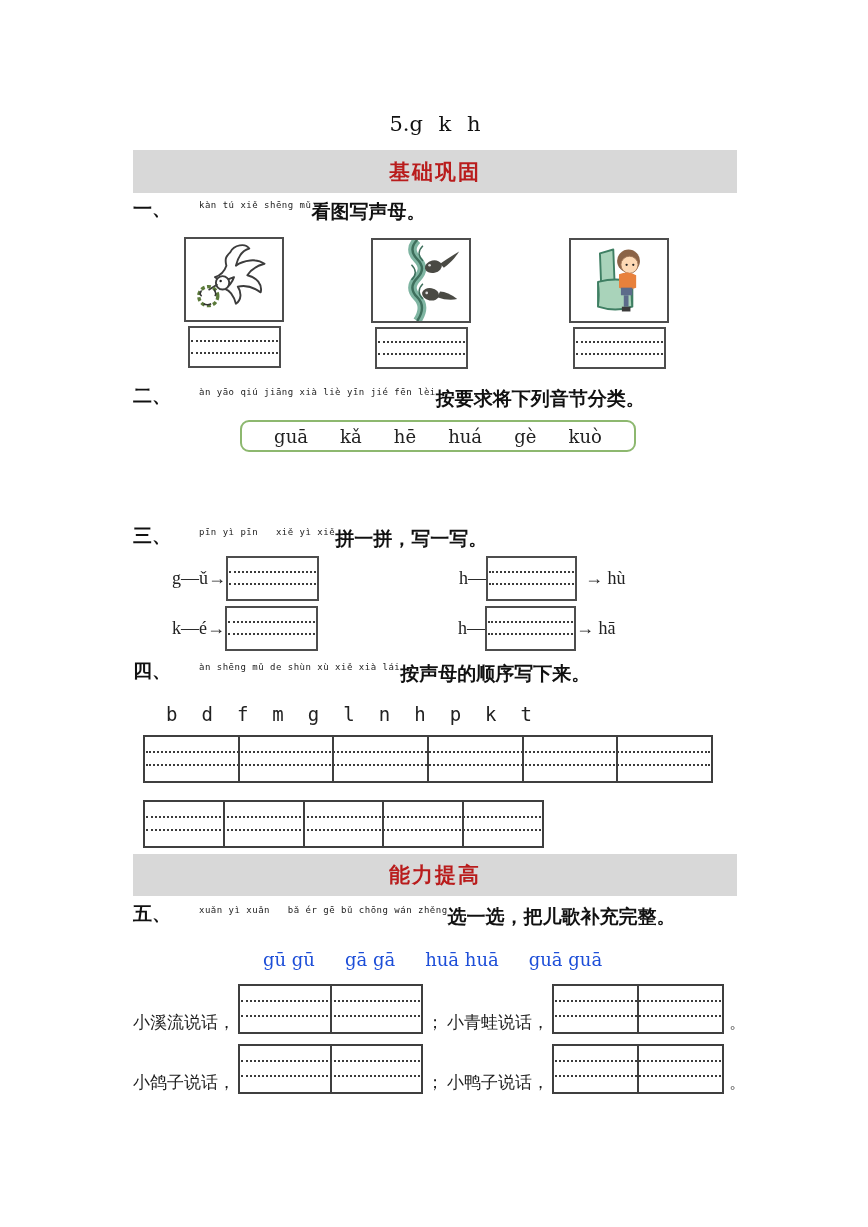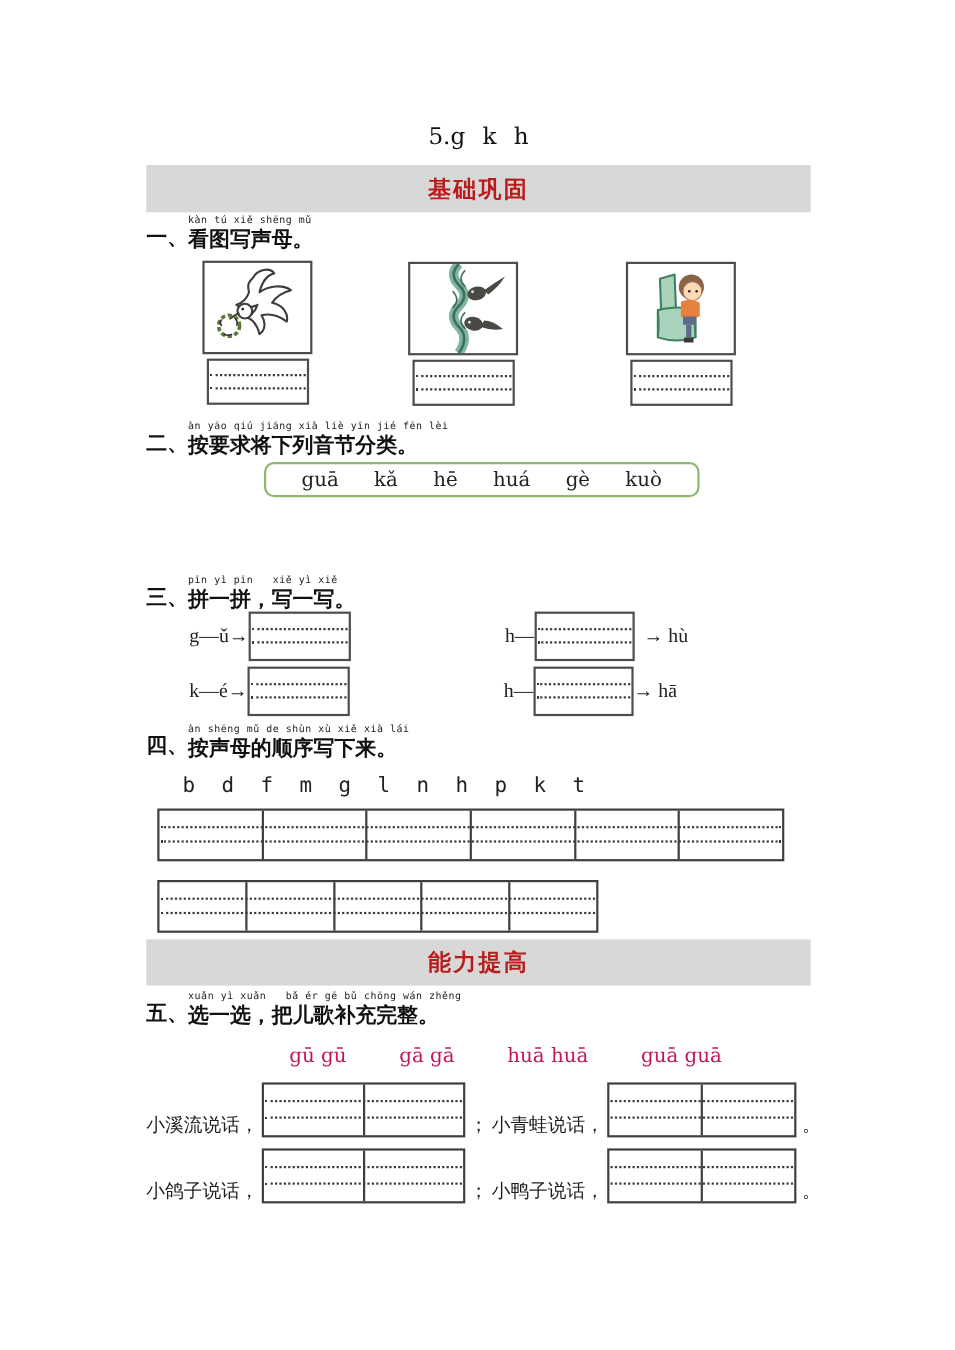--- a/index.html
+++ b/index.html
@@ -19,21 +19,21 @@
     background:#d8d8d8; display:flex; align-items:center; justify-content:center;
     font-size:21px; font-weight:bold; letter-spacing:2px; color:#b91c1c;
   }
   .b1 { top:150px; }
   .b2 { top:854px; height:42px; }
   .heading {
     position:absolute; left:133px; display:flex; align-items:flex-end;
     font-weight:bold; font-size:19px; color:#111;
   }
   .heading .num { padding-bottom:1px; }
-  .stack { display:flex; flex-direction:column; }
+  .stack { display:flex; flex-direction:row;margin-left:28px; }
   .py {
     font-family:"DejaVu Sans Mono", monospace; font-weight:normal;
     font-size:9px; line-height:11px; color:#222; white-space:pre; letter-spacing:0.5px;
   }
   .ht { font-size:19px; line-height:23px; font-weight:bold; white-space:pre; }
 
   
   .wb { position:relative; border:2px solid #4d4d4d; background:#fff; }
   .wb::before, .wb::after {
     content:""; position:absolute; left:1px; right:1px;
@@ -71,22 +71,22 @@
   .row3 .wb { width:93px; height:45px; }
 
   .letters {
     position:absolute; top:703px; left:166px; display:flex; gap:24px;
     font-family:"DejaVu Sans Mono", monospace; font-size:19px; color:#222;
   }
   .grid1 { position:absolute; top:735px; left:143px; width:570px; height:48px; }
   .grid2 { position:absolute; top:800px; left:143px; width:401px; height:48px; }
 
   .options {
-    position:absolute; top:949px; left:263px; display:flex; gap:48px;
-    font-family:"DejaVu Serif", serif; font-size:18px; color:#be185d; white-space:pre;
+    position:absolute; top:949px; left:263px; display:flex; gap:30px;
+    font-family:"DejaVu Serif", serif; font-size:18px; color:#1d4ed8; white-space:pre;
   }
   .sline { position:absolute; left:133px; display:flex; align-items:flex-end; font-size:17px; color:#1c1c1c; }
   .sline .sb { height:50px; }
   .sb1 { width:185px; margin-left:3px; }
   .sb2 { width:172px; margin-left:3px; }
   .sline .sep { width:24px; text-align:center; }
   .sline .end { margin-left:5px; }
 
   svg { display:block; }
 </style>

